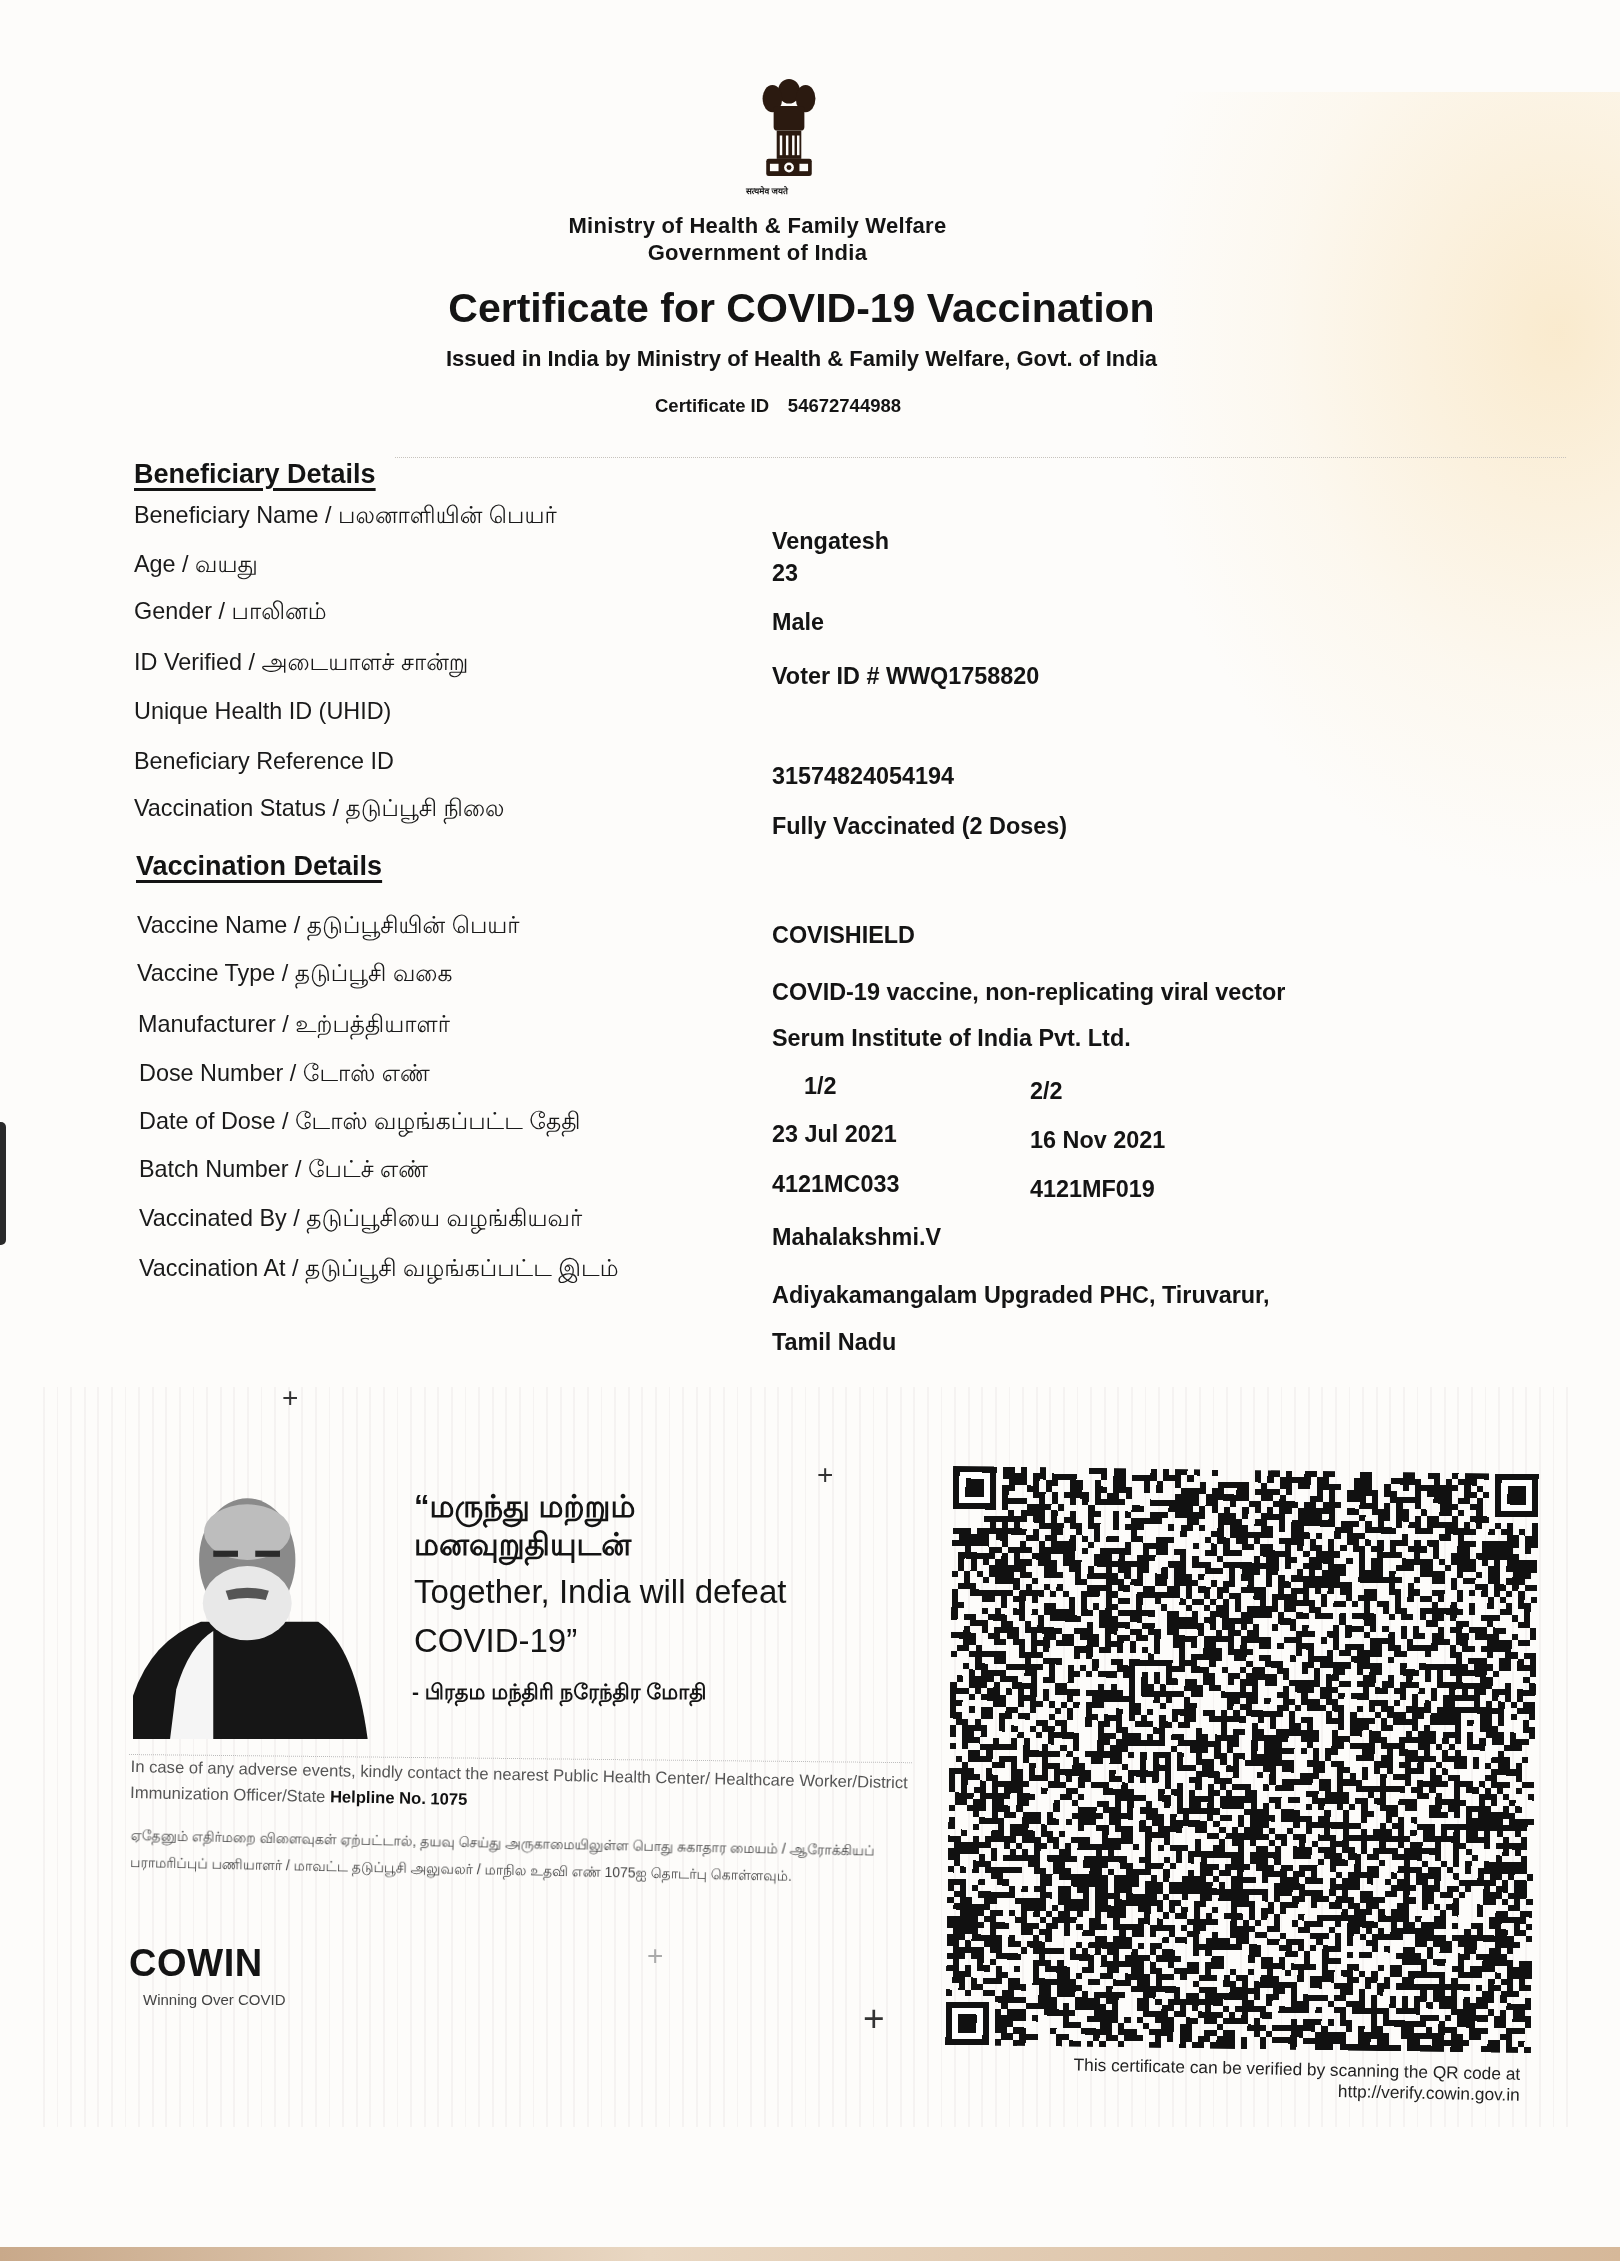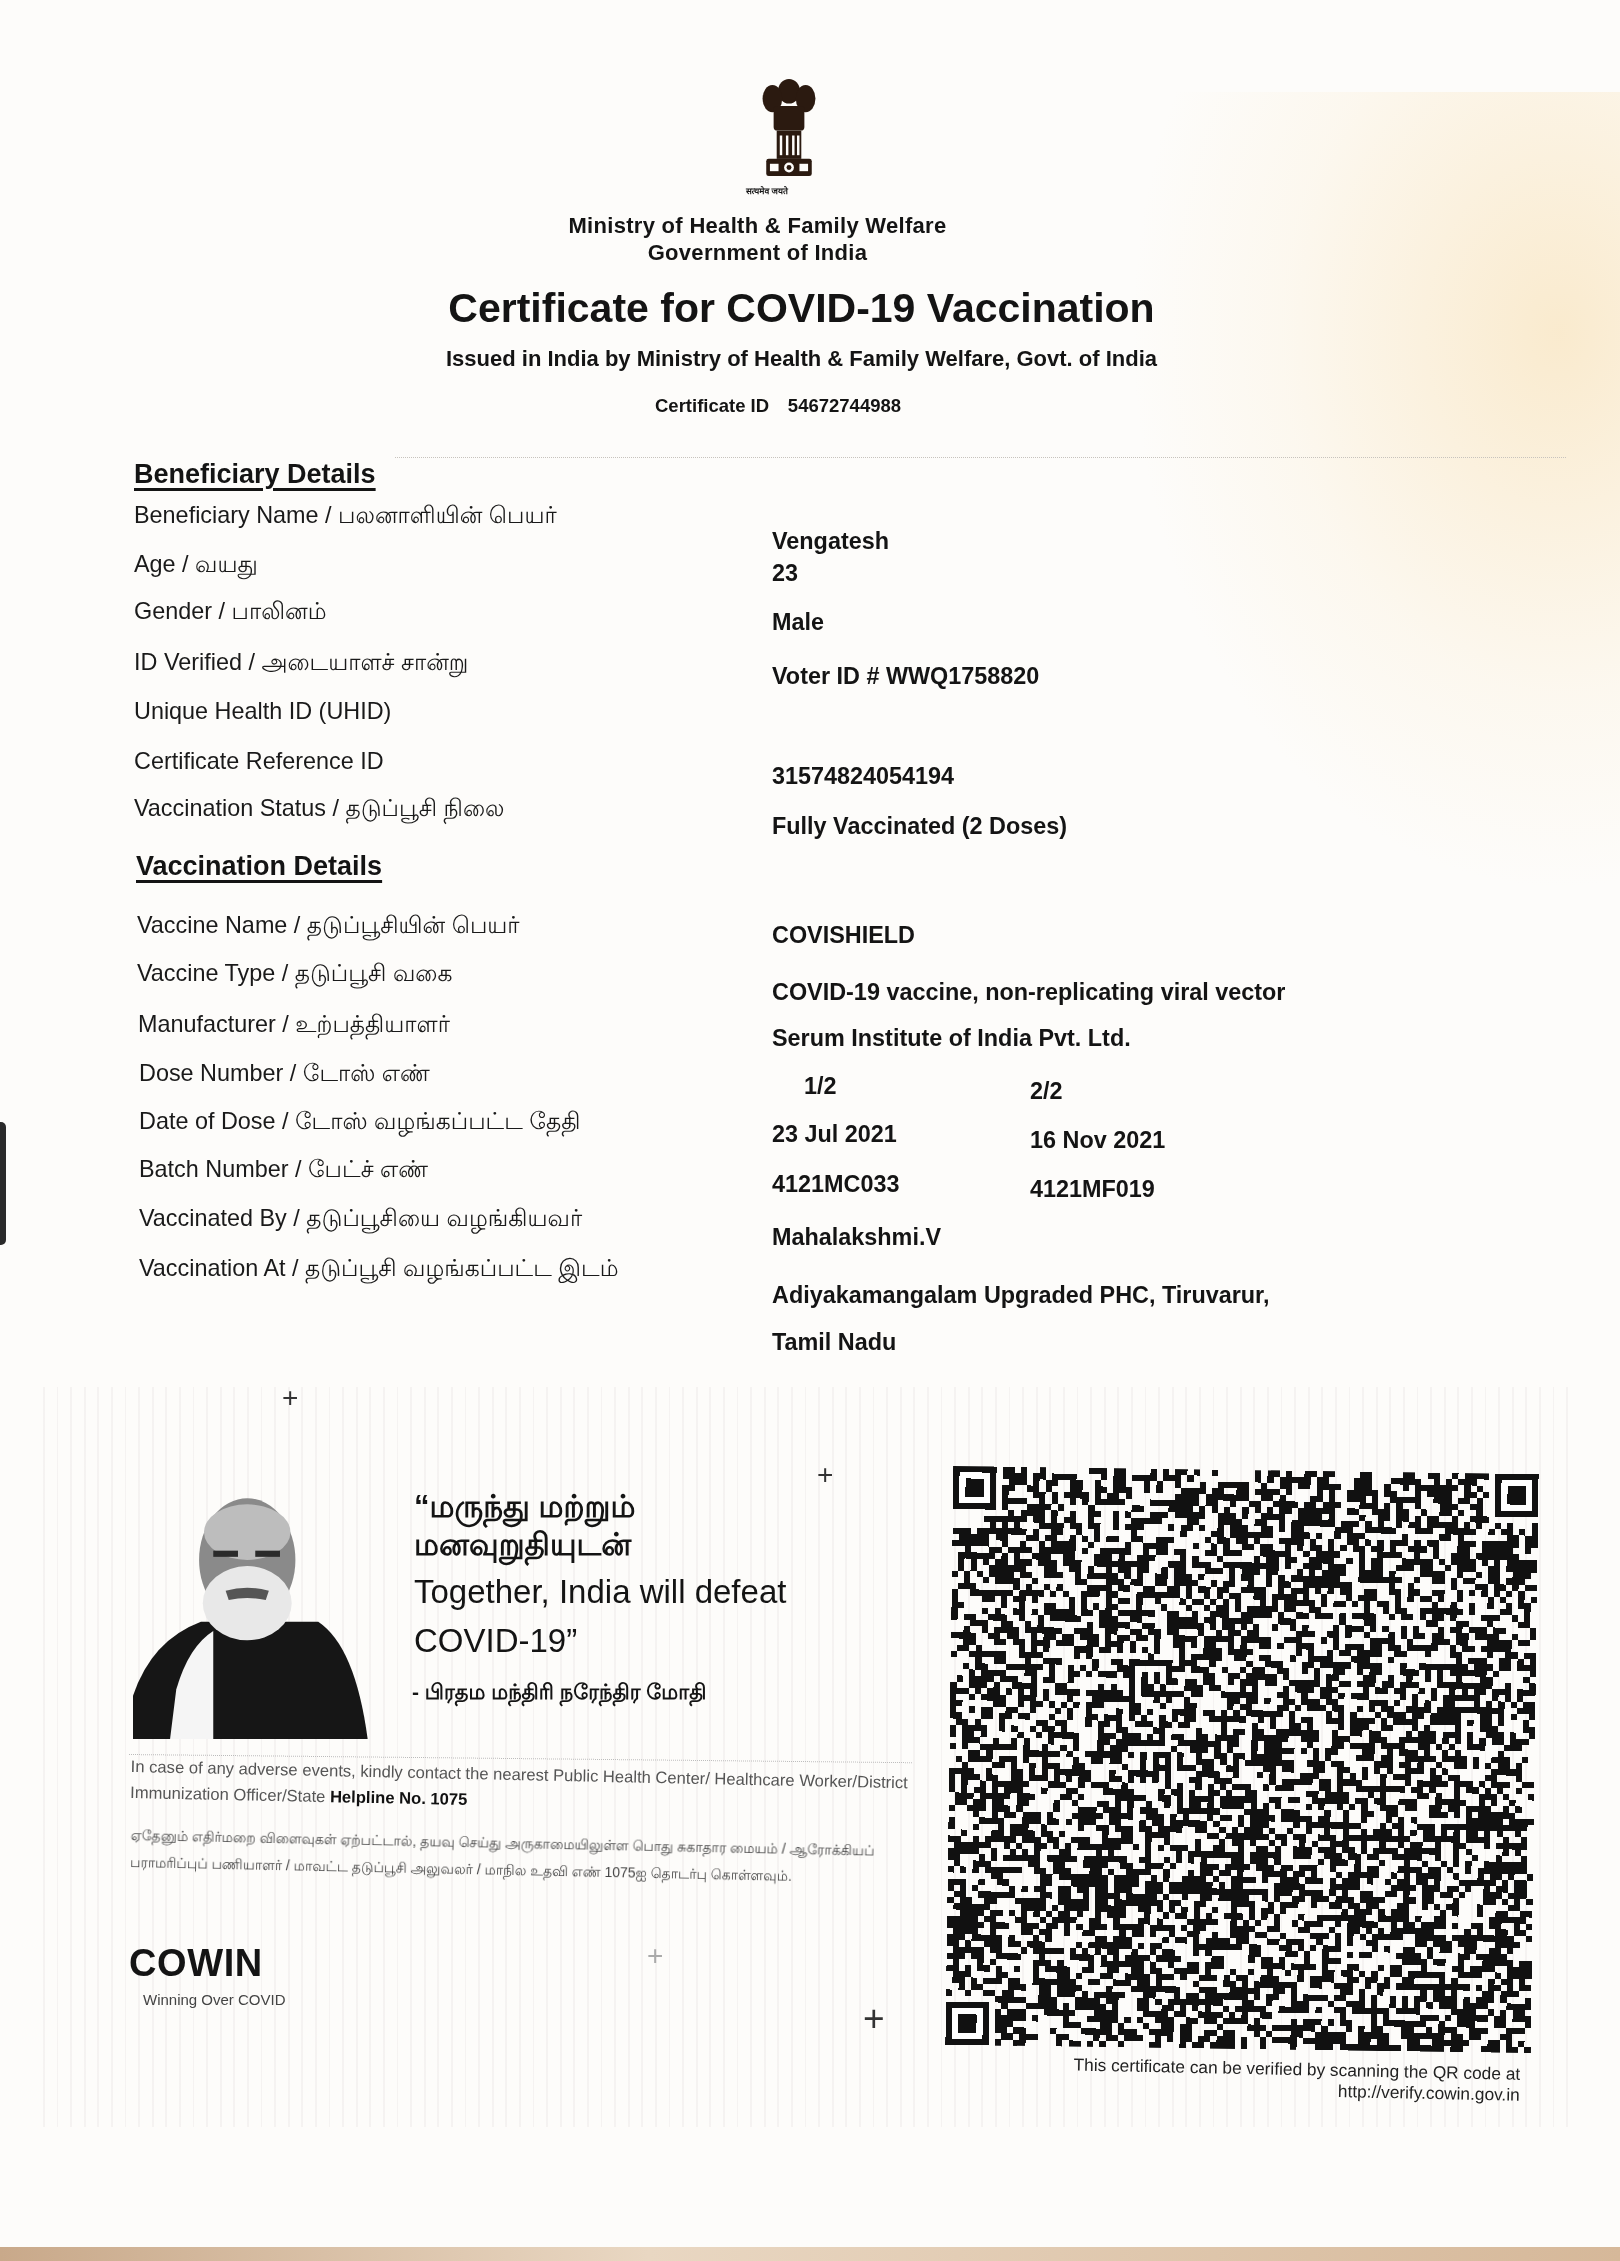--- a/index.html
+++ b/index.html
@@ -107,21 +107,21 @@
 
 <div class="abs label" style="left:134px; top:598px;">Gender / பாலினம்</div>
 <div class="abs value" style="left:772px; top:609px;">Male</div>
 
 <div class="abs label" style="left:134px; top:649px;">ID Verified / அடையாளச் சான்று</div>
 <div class="abs value" style="left:772px; top:663px;">Voter ID # WWQ1758820</div>
 
 <div class="abs label" style="left:134px; top:698px;">Unique Health ID (UHID)</div>
 <div class="abs value" style="left:772px; top:709px;"></div>
 
-<div class="abs label" style="left:134px; top:748px;">Certificate Reference ID</div>
+<div class="abs label" style="left:134px; top:748px;">Beneficiary Reference ID</div>
 <div class="abs value" style="left:772px; top:763px;">31574824054194</div>
 
 <div class="abs label" style="left:134px; top:795px;">Vaccination Status / தடுப்பூசி நிலை</div>
 <div class="abs value" style="left:772px; top:813px;">Fully Vaccinated (2 Doses)</div>
 
 <div class="abs section-head" style="left:136px; top:851px;">Vaccination Details</div>
 
 <div class="abs label" style="left:137px; top:912px;">Vaccine Name / தடுப்பூசியின் பெயர்</div>
 <div class="abs value" style="left:772px; top:922px;">COVISHIELD</div>
 

